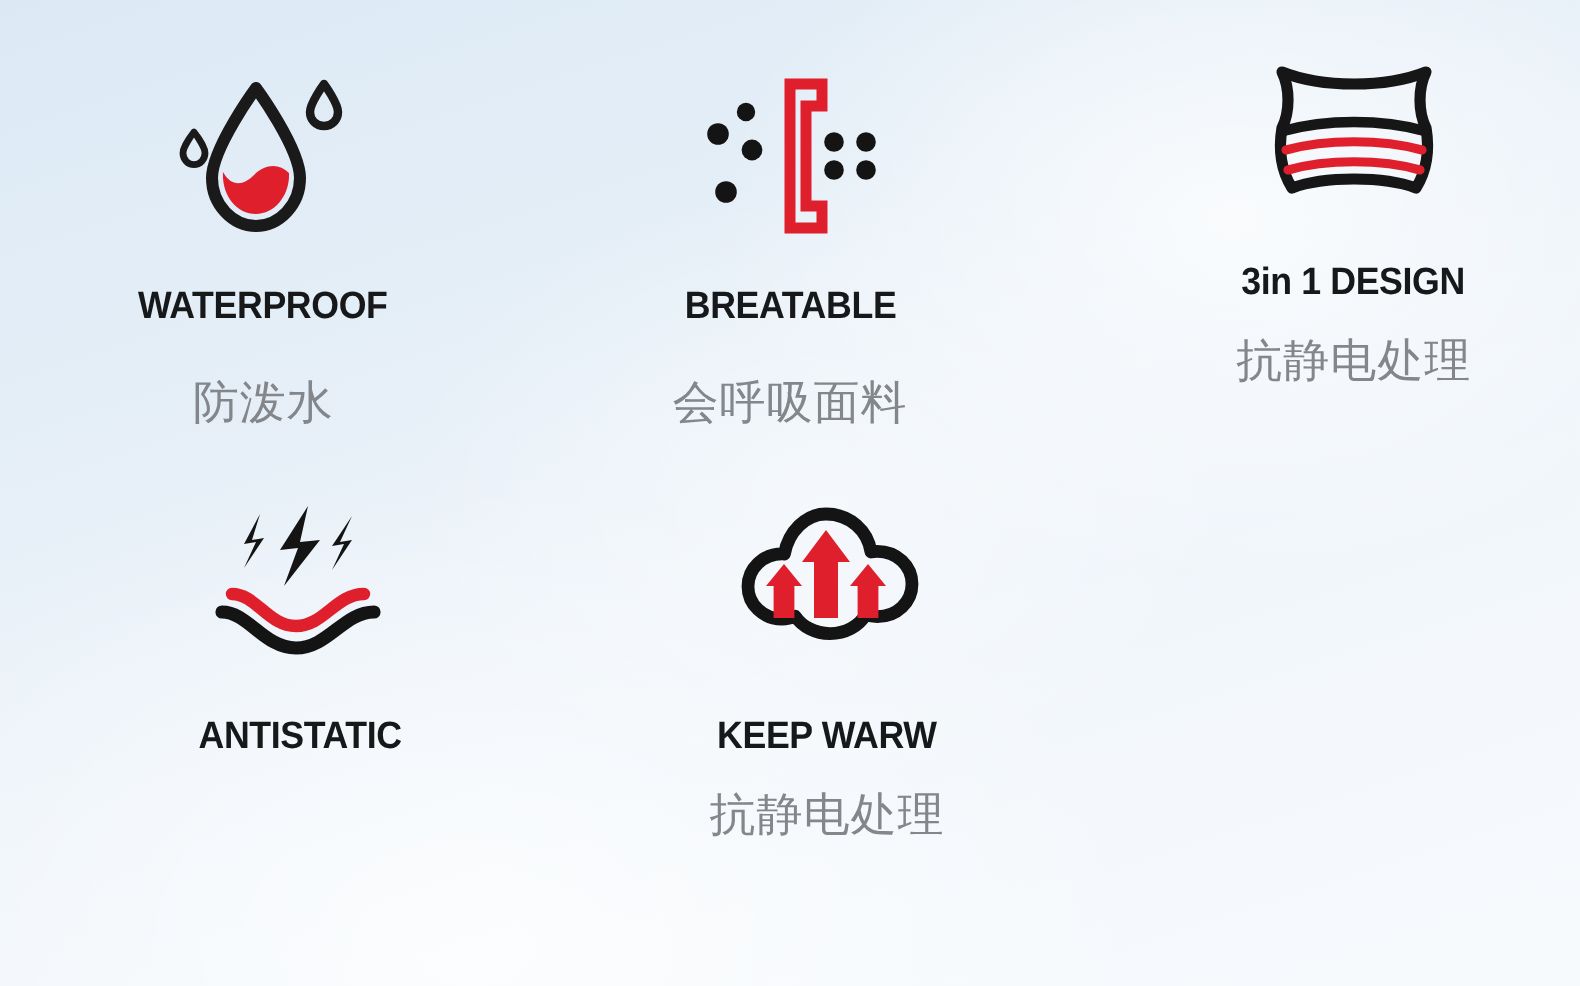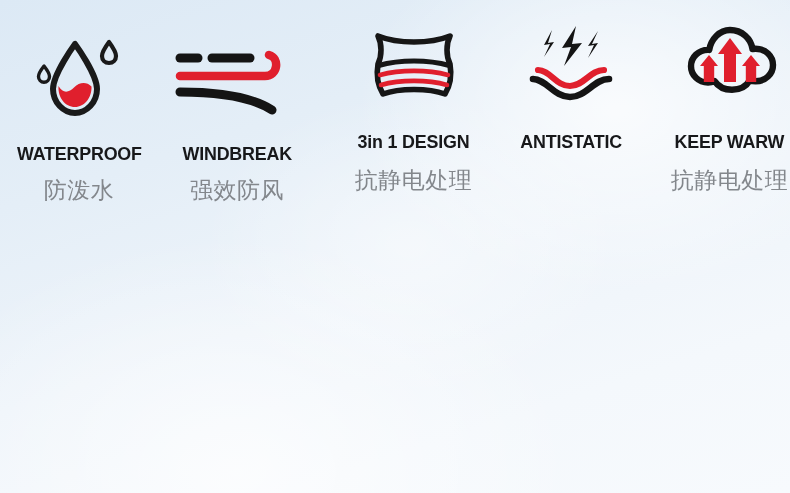--- a/index.html
+++ b/index.html
@@ -27,21 +27,21 @@
     overflow: hidden;
   }
 
   .grid {
     position: absolute;
     left: 0;
     top: 0;
     width: 790px;
     height: 362px;
     display: grid;
-    grid-template-columns: repeat(5, 1fr);
+    grid-template-columns: repeat(3, 1fr);
     grid-template-rows: 227px 214px 52px;
     align-items: start;
   }
 
   .cell {
     display: flex;
     flex-direction: column;
     align-items: center;
     justify-content: flex-start;
   }
@@ -62,21 +62,21 @@
     font-size: 19px;
     font-weight: bold;
     letter-spacing: -0.2px;
     color: #17181a;
     line-height: 1;
     white-space: nowrap;
     transform: scaleX(0.94);
   }
 
   .subtitle {
-    margin-top: 16px;
+    margin-top: 27px;
     font-size: 23px;
     color: #83878c;
     line-height: 1;
     white-space: nowrap;
     letter-spacing: 0.5px;
   }
 
   .cell-row2 .title { margin-top: 22px; }
   .cell-row2 .subtitle { margin-top: 18px; }
 </style>
@@ -92,33 +92,38 @@
           <path d="M42 10 C42 10 20 40 20 55 C20 68.5 30.5 79 42 79 C53.5 79 64 68.5 64 55 C64 40 42 10 42 10 Z" fill="none" stroke="#1a1a1a" stroke-width="6" stroke-linejoin="round"></path>
           <path d="M25.5 52 C30 60 36 58.5 41 53.5 C46.5 48 53.5 47.5 58.5 52.5 C59 63.5 51.5 73 42 73 C32 73 24.8 63.5 25.5 52 Z" fill="#e01f2d"></path>
           <path d="M76 8 C76 8 69 17.5 69 22 C69 26 72 29 76 29 C80 29 83 26 83 22 C83 17.5 76 8 76 8 Z" fill="none" stroke="#1a1a1a" stroke-width="4.2" stroke-linejoin="round"></path>
           <path d="M11 32 C11 32 5.5 39 5.5 42.5 C5.5 45.8 8 48.3 11 48.3 C14 48.3 16.5 45.8 16.5 42.5 C16.5 39 11 32 11 32 Z" fill="none" stroke="#1a1a1a" stroke-width="3.4" stroke-linejoin="round"></path>
         </svg>
       </div>
       <div class="title">WATERPROOF</div>
       <div class="subtitle">防泼水</div>
     </div>
 
-
     <div class="cell cell-row1">
       <div class="icon-wrap">
-        <svg width="130" height="88" viewBox="0 0 130 88">
-          <path d="M8 24 L26 24" fill="none" stroke="#141414" stroke-width="9" stroke-linecap="round"></path>
-          <path d="M40 24 L78 24" fill="none" stroke="#141414" stroke-width="9" stroke-linecap="round"></path>
-          <path d="M8 42 L93 42 C106 42 108 24 97 21" fill="none" stroke="#e01f2d" stroke-width="8.5" stroke-linecap="round"></path>
-          <path d="M8 58 C40 58 78 62 100 76" fill="none" stroke="#141414" stroke-width="9" stroke-linecap="round"></path>
+        <svg width="92" height="88" viewBox="0 0 92 88">
+          <path d="M46 8 L62 8 L62 19 L54 19 L54 69 L62 69 L62 80 L46 80 Z" fill="none" stroke="#e01f2d" stroke-width="5.5" stroke-linejoin="miter"></path>
+          <circle cx="24" cy="22" r="4.6" fill="#141414"></circle>
+          <circle cx="10" cy="33" r="5.4" fill="#141414"></circle>
+          <circle cx="27" cy="41" r="5.2" fill="#141414"></circle>
+          <circle cx="14" cy="62" r="5.4" fill="#141414"></circle>
+          <circle cx="68" cy="37" r="4.9" fill="#141414"></circle>
+          <circle cx="84" cy="37" r="4.9" fill="#141414"></circle>
+          <circle cx="68" cy="51" r="4.9" fill="#141414"></circle>
+          <circle cx="84" cy="51" r="4.9" fill="#141414"></circle>
         </svg>
       </div>
-      <div class="title">WINDBREAK</div>
-      <div class="subtitle">强效防风</div>
+      <div class="title">BREATABLE</div>
+      <div class="subtitle">会呼吸面料</div>
     </div>
+
 
     <div class="cell cell-row2">
       <div class="icon-wrap">
         <svg width="96" height="80" viewBox="0 0 96 80">
           <path d="M12 12 C16 20 16 32 12 40 C10 52 12 62 17 70 C33 64 63 64 79 70 C84 62 86 52 84 40 C80 32 80 20 84 12 C64 20 32 20 12 12 Z" fill="none" stroke="#161616" stroke-width="5.6" stroke-linejoin="round"></path>
           <path d="M12.6 41.5 C34 35.5 62 35.5 83.4 41.5" fill="none" stroke="#161616" stroke-width="5.2" stroke-linecap="round"></path>
           <path d="M14 51 C34 45.5 62 45.5 82 51" fill="none" stroke="#e01f2d" stroke-width="4.6" stroke-linecap="round"></path>
           <path d="M15 61 C34 55.5 62 55.5 81 61" fill="none" stroke="#e01f2d" stroke-width="4.6" stroke-linecap="round"></path>
         </svg>
       </div>

